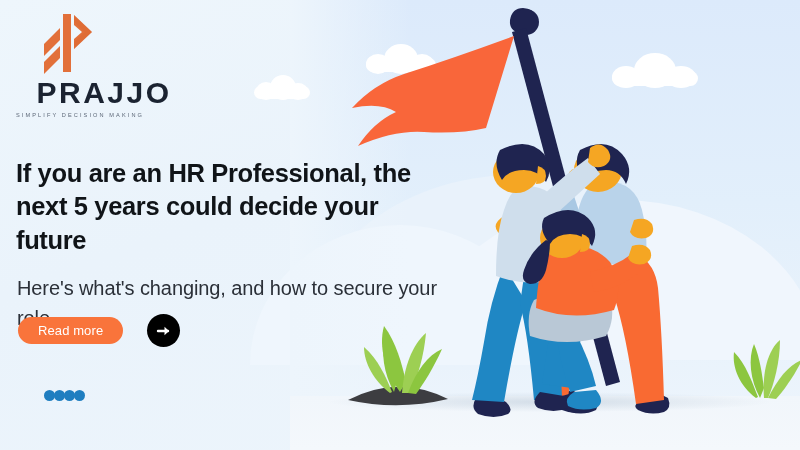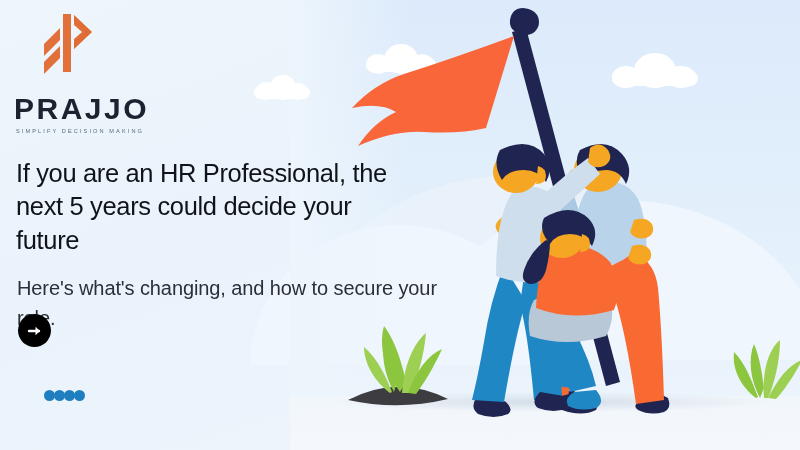--- a/index.html
+++ b/index.html
@@ -69,37 +69,38 @@
     left: 14px; top: 12px;
     width: 180px;
   }
   .logo-mark { width: 58px; height: 62px; display: block; margin-left: 24px; }
   .logo-word {
     font-size: 30px;
     font-weight: 700;
     letter-spacing: 2.5px;
     color: #1b2331;
     line-height: 1;
-    margin-top: 20px;
+    margin-top: 4px;
+    text-align: center;
   }
   .logo-tag {
     font-size: 5.6px;
     letter-spacing: 2.1px;
     color: #5d6878;
     margin-top: 4px;
     margin-left: 2px;
     font-weight: 400;
   }
   
   .headline {
     position: absolute;
     left: 16px; top: 140px;
     width: 400px;
     font-size: 25.5px;
-    font-weight: 400;
+    font-weight: 700;
     line-height: 1.31;
     letter-spacing: -0.35px;
     color: #101418;
   }
   .subhead {
     position: absolute;
     left: 17px; top: 253px;
     width: 420px;
     font-size: 20px;
     line-height: 1.5;
@@ -270,20 +271,21 @@
       <path d="M22 34 L22 46 L6 62 L6 50 Z" fill="#e2703a"></path>
     </svg>
     <div class="logo-word">PRAJJO</div>
     <div class="logo-tag">SIMPLIFY DECISION MAKING</div>
   </div>
 
   <h1 class="headline">If you are an HR Professional, the next 5 years could decide your future</h1>
   <p class="subhead">Here's what's changing, and how to secure your role.</p>
 
   <div class="cta-row">
+    <button class="read-more">Read more</button>
     <button class="arrow-btn">
       <svg width="16" height="16" viewBox="0 0 16 16">
         <path d="M2 8 h10" stroke="#ffffff" stroke-width="2.4" stroke-linecap="round" fill="none"></path>
         <path d="M8.5 3.8 L13 8 L8.5 12.2 Z" fill="#ffffff"></path>
       </svg>
     </button>
   </div>
 
   <div class="dots">
     <span></span>

